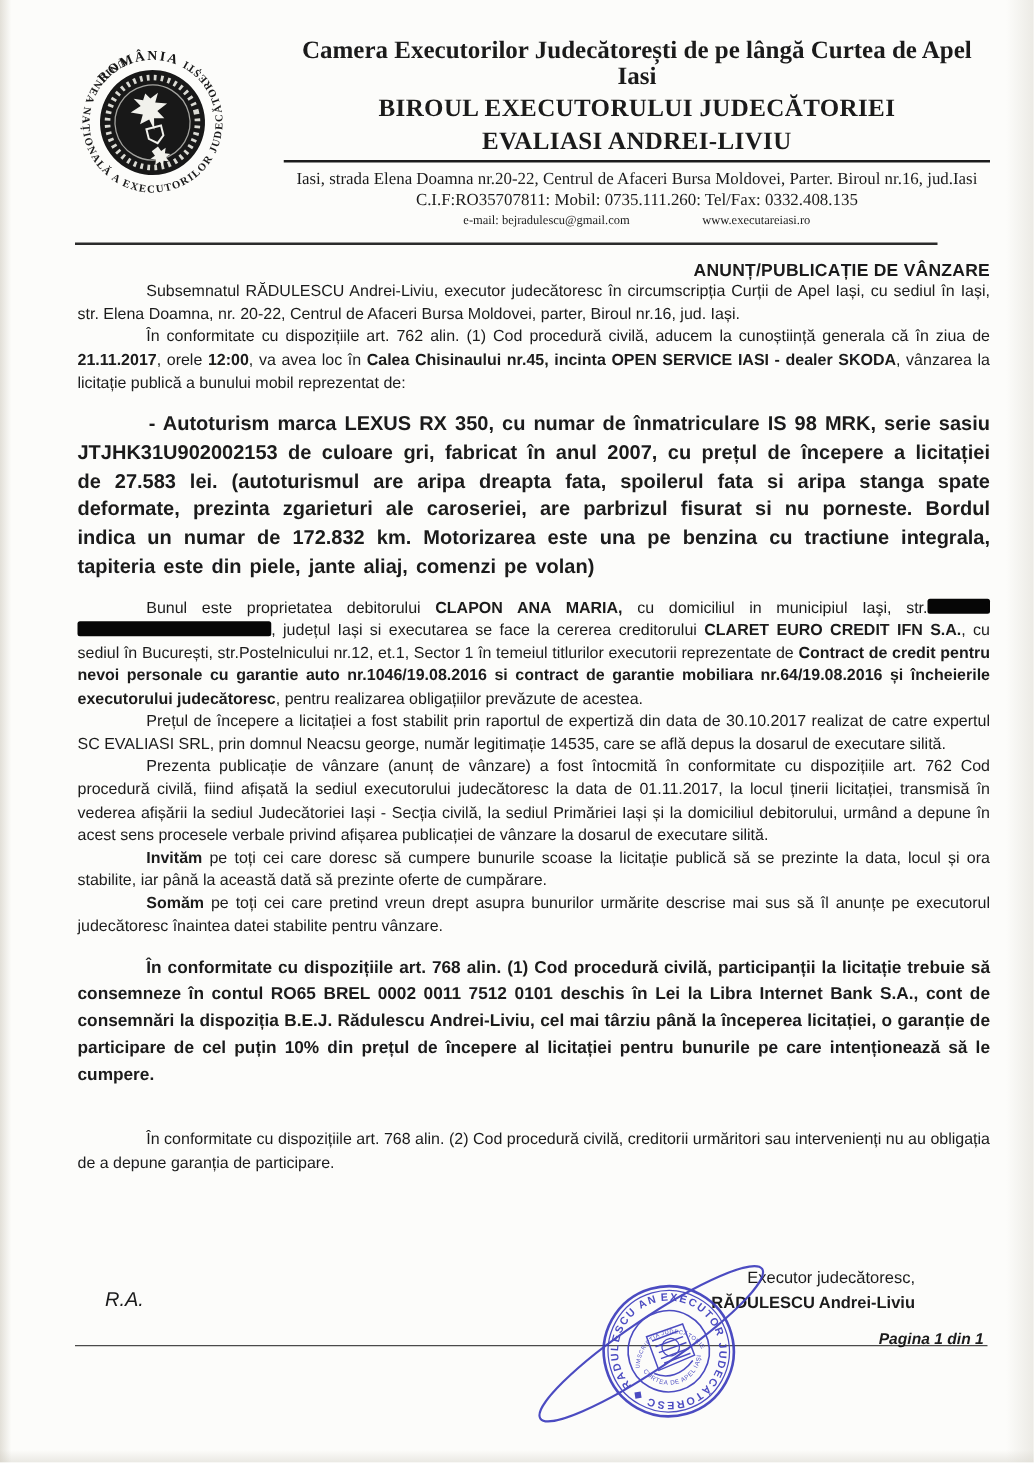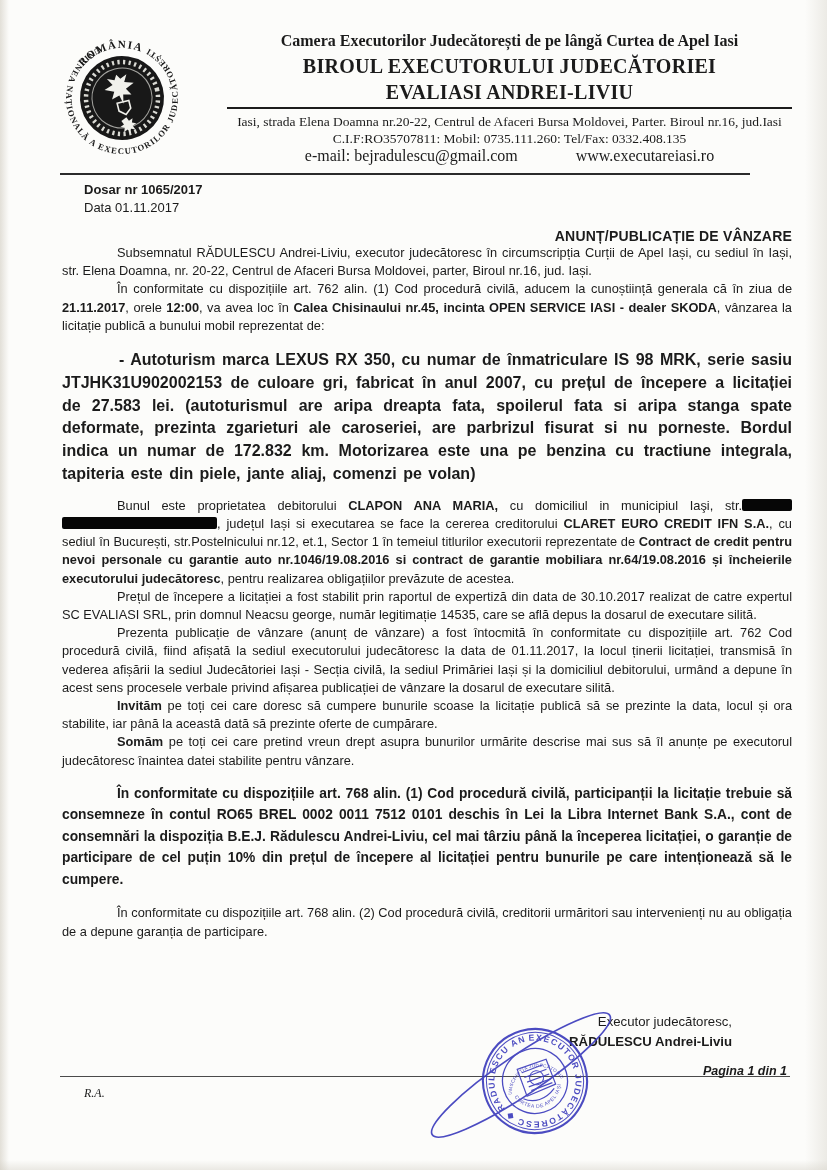--- a/index.html
+++ b/index.html
@@ -14,52 +14,52 @@
     font-family:"Liberation Sans", sans-serif;
     color:#1b1b1b;
     overflow:hidden;
   }
   .content{position:absolute;left:62px;top:16px;width:730px;}
 
   
   .header{position:relative;min-height:146px;}
   .seal-logo{position:absolute;left:-6px;top:2px;}
   .header-text{margin-left:165px;width:565px;text-align:center;font-family:"Liberation Serif", serif;}
-  .h-chamber{font-size:16px;font-weight:bold;line-height:21px;margin-top:14px;}
+  .h-chamber{font-size:20px;font-weight:bold;line-height:21px;margin-top:14px;}
   .h-office{font-size:20px;font-weight:bold;line-height:24px;margin-top:3px;letter-spacing:.3px;}
   .h-name{font-size:20px;font-weight:bold;line-height:24px;margin-top:2px;letter-spacing:.3px;
           border-bottom:2px solid #1c1c1c;padding-bottom:3px;}
   .h-address{font-size:13.5px;line-height:17px;margin-top:4px;}
   .h-contact{font-size:13.5px;line-height:17px;}
-  .h-email{font-size:16px;line-height:17px;}
+  .h-email{font-size:10px;line-height:17px;}
   .h-email .gap{display:inline-block;width:58px;}
   .header-rule{border-top:2px solid #2b2b2b;width:690px;margin-left:-2px;margin-top:9px;}
 
   
   .dosar{margin-top:5px;margin-left:22px;font-size:13px;line-height:17.5px;}
   .dosar .num{font-weight:bold;}
   .title-block{text-align:right;margin-top:12px;}
   .doc-title{font-size:14px;font-weight:bold;letter-spacing:.2px;}
   .doc-subtitle{font-size:13px;margin-top:4px;}
 
   
   p.doc{margin:0;text-align:justify;font-size:12.8px;line-height:18.2px;text-indent:55px;}
   p.p1{margin-top:0;}
   p.car{margin-top:14px;font-size:16px;line-height:22.8px;font-weight:bold;text-indent:57px;word-spacing:2px;}
   p.owner{margin-top:11px;}
   p.bank{margin-top:13px;font-size:13.8px;line-height:21.5px;font-weight:bold;}
-  p.guarantee{margin-top:14px;}
+  p.guarantee{margin-top:32px;}
   .b{font-weight:bold;}
   .redact{display:inline-block;height:12px;background:#060606;border-radius:2px;vertical-align:-1px;}
 
   
   .sig{position:absolute;right:95px;top:1012px;text-align:right;font-size:13.2px;line-height:20px;z-index:2;}
   .sig .name{font-weight:bold;padding-left:28px;}
   .footer-rule{position:absolute;left:60px;top:1076px;width:730px;border-top:1.6px solid #4a4a4a;z-index:1;}
-  .footer-left{position:absolute;left:84px;top:1086px;font-size:12px;font-style:italic;z-index:2;font-family:Liberation Serif, serif;}
+  .footer-left{position:absolute;left:84px;top:1032px;font-size:16px;font-style:italic;z-index:2;}
   .footer-right{position:absolute;right:40px;top:1064px;font-size:12.5px;font-style:italic;font-weight:bold;z-index:2;}
   .stamp-wrap{position:absolute;left:418px;top:993px;z-index:3;}
 </style>
 </head>
 <body>
 
 <div class="page">
   <div class="content">
 
     <div class="header">
@@ -92,24 +92,20 @@
         <div class="h-name">EVALIASI ANDREI-LIVIU</div>
         <div class="h-address">Iasi, strada Elena Doamna nr.20-22, Centrul de Afaceri Bursa Moldovei, Parter. Biroul nr.16, jud.Iasi</div>
         <div class="h-contact">C.I.F:RO35707811: Mobil: 0735.111.260: Tel/Fax: 0332.408.135</div>
         <div class="h-email">
           <span>e-mail: bejradulescu@gmail.com</span><span class="gap"></span><span>www.executareiasi.ro</span>
         </div>
       </div>
       <div class="header-rule"></div>
     </div>
 
-    <div class="dosar">
-      <div class="num">Dosar nr 1065/2017</div>
-      <div>Data 01.11.2017</div>
-    </div>
 
     <div class="title-block">
       <div class="doc-title">ANUNȚ/PUBLICAȚIE DE VÂNZARE</div>
     </div>
 
     <p class="doc p1"><span>Subsemnatul RĂDULESCU Andrei-Liviu, executor judecătoresc în circumscripția Curții de Apel Iași, cu sediul în Iași, str. Elena Doamna, nr. 20-22, Centrul de Afaceri Bursa Moldovei, parter, Biroul nr.16, jud. Iași.</span></p>
     <p class="doc"><span>În conformitate cu dispozițiile art. 762 alin. (1) Cod procedură civilă, aducem la cunoștiință generala că în ziua de </span><span class="b">21.11.2017</span><span>, orele </span><span class="b">12:00</span><span>, va avea loc în </span><span class="b">Calea Chisinaului nr.45, incinta OPEN SERVICE IASI - dealer SKODA</span><span>, vânzarea la licitație publică a bunului mobil reprezentat de:</span></p>
     <p class="doc car"><span>- Autoturism marca LEXUS RX 350, cu numar de înmatriculare IS 98 MRK, serie sasiu JTJHK31U902002153 de culoare gri, fabricat în anul 2007,  cu prețul de începere a licitației de 27.583 lei. (autoturismul are aripa dreapta fata, spoilerul fata si aripa stanga spate deformate, prezinta zgarieturi ale caroseriei, are parbrizul fisurat si nu porneste. Bordul indica un numar de 172.832 km. Motorizarea este una pe benzina cu tractiune integrala, tapiteria este din piele, jante aliaj, comenzi pe volan)</span></p>
     <p class="doc owner"><span>Bunul este proprietatea debitorului </span><span class="b">CLAPON ANA MARIA,</span><span> cu domiciliul in municipiul Iaşi, str.</span><span class="redact" style="width: 50px;"></span><span> </span><span class="redact" style="width: 155px;"></span><span>, județul Iași si executarea se face la cererea creditorului </span><span class="b">CLARET EURO CREDIT IFN S.A.</span><span>, cu sediul în București, str.Postelnicului nr.12, et.1, Sector 1 în temeiul titlurilor executorii reprezentate de </span><span class="b">Contract de credit pentru nevoi personale cu garantie auto nr.1046/19.08.2016 si contract de garantie mobiliara nr.64/19.08.2016 și încheierile executorului judecătoresc</span><span>, pentru realizarea obligațiilor prevăzute de acestea.</span></p>
     <p class="doc"><span>Prețul de începere a licitației a fost stabilit prin raportul de expertiză din data de 30.10.2017 realizat de catre expertul SC EVALIASI SRL, prin domnul Neacsu george, număr legitimație 14535, care se află depus la dosarul de executare silită.</span></p>

